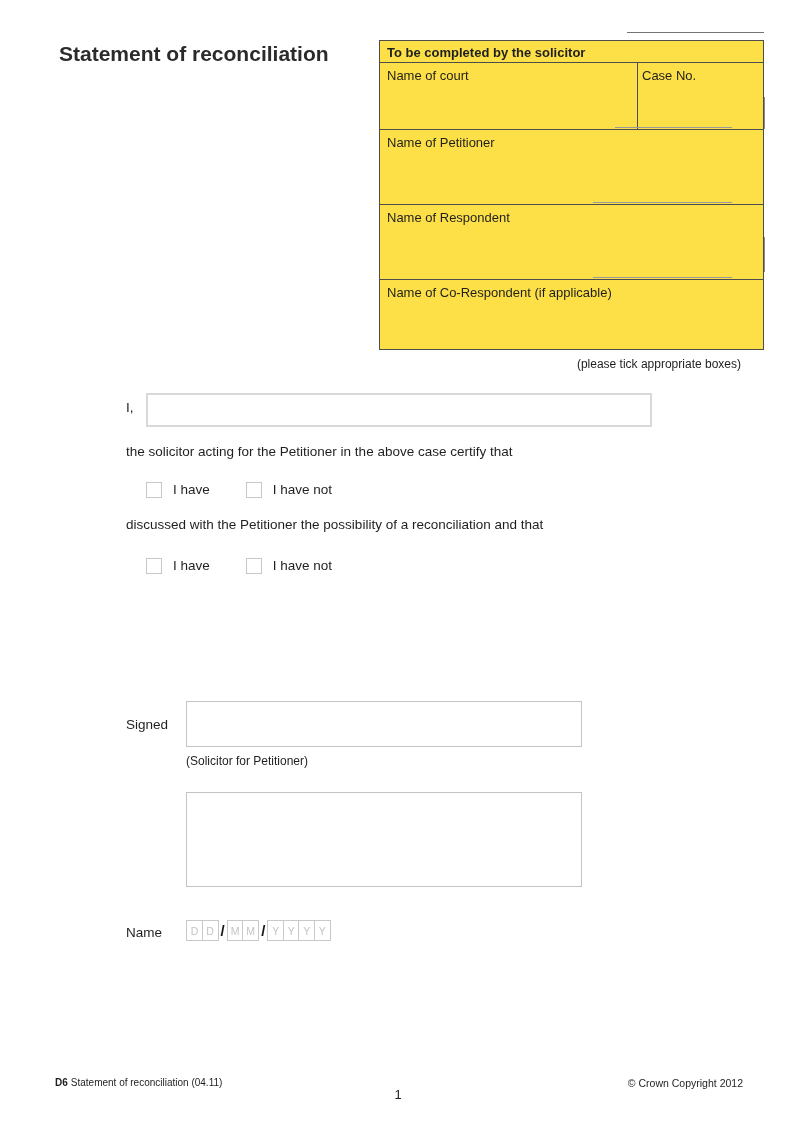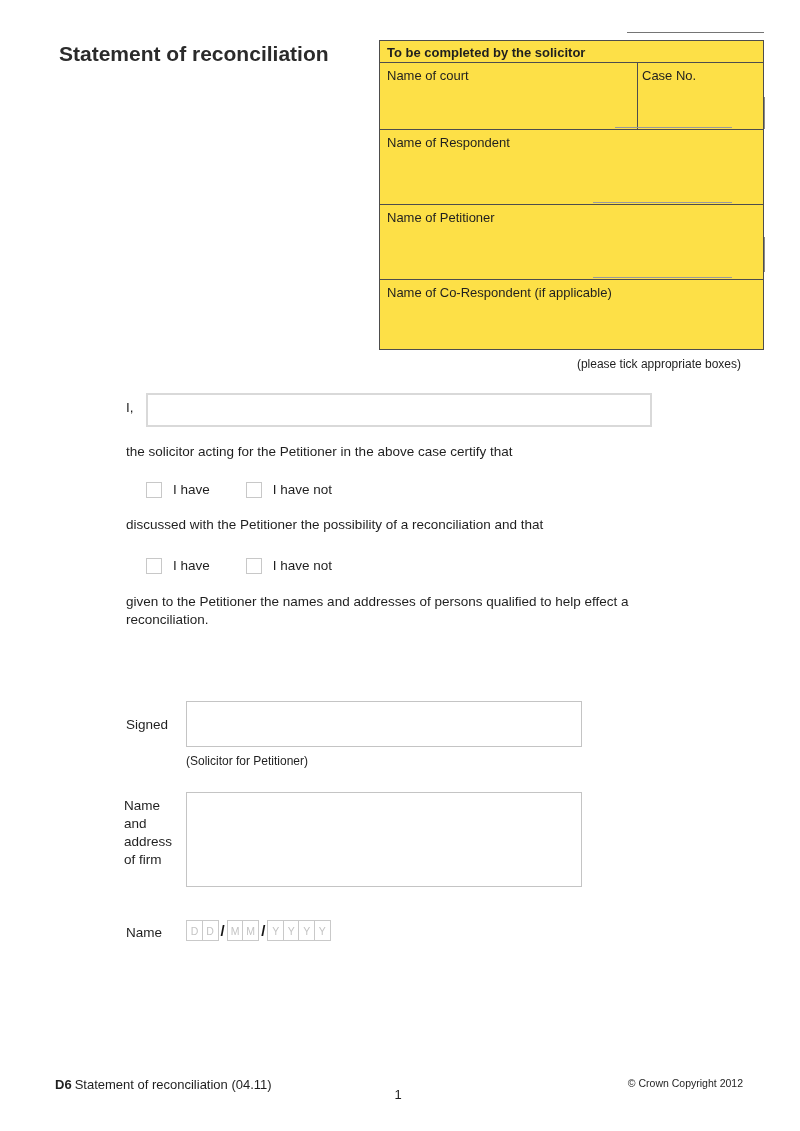--- a/index.html
+++ b/index.html
@@ -77,45 +77,45 @@
   .date-strip { position:absolute; left:186px; top:920px; display:flex; align-items:center; height:21px; }
   .date-cell {
     width:17px; height:21px; box-sizing:border-box; border:1.5px solid #c9c9c9;
     display:flex; align-items:center; justify-content:center;
     font-size:10.5px; color:#c4c4c4; background:#fff;
   }
   .date-cell + .date-cell { margin-left:-1.5px; }
   .date-slash { font-size:15px; font-weight:bold; color:#161616; margin:0 2px; }
 
   
-  .footer-left  { position:absolute; left:55px;  top:1077px; font-size:13px; }
+  .footer-left  { position:absolute; left:55px;  top:1077px; font-size:10px; }
   .fid { font-weight:bold; margin-right:3px; }
   .footer-right { position:absolute; right:57px; top:1077px; font-size:10.5px; }
   .page-num     { position:absolute; left:0; top:1087px; width:796px; text-align:center; font-size:13px; }
 </style>
 </head>
 <body>
 
 <div class="page">
 
   <h1 class="form-title">Statement of reconciliation</h1>
 
   <div class="sol-box">
     <div class="sol-header">To be completed by the solicitor</div>
     <div class="sol-row row-court">
       <div class="cell-label">Name of court</div>
       <div class="case-cell">
         <div class="cell-label">Case No.</div>
       </div>
     </div>
+    <div class="sol-row row-pet">
+      <div class="cell-label">Name of Petitioner</div>
+    </div>
     <div class="sol-row row-resp">
       <div class="cell-label">Name of Respondent</div>
-    </div>
-    <div class="sol-row row-pet">
-      <div class="cell-label">Name of Petitioner</div>
     </div>
     <div class="sol-row row-corr">
       <div class="cell-label">Name of Co-Respondent (if applicable)</div>
     </div>
   </div>
 
   <div class="art a1"></div>
   <div class="art a2"></div>
   <div class="art a3"></div>
   <div class="art a4"></div>
@@ -138,27 +138,25 @@
 
   <div class="line discussed-line">discussed with the Petitioner the possibility of a reconciliation and that</div>
 
   <div class="cb-row row2">
     <span class="cb"></span>
     <span class="cb-label">I have</span>
     <span class="cb gap"></span>
     <span class="cb-label">I have not</span>
   </div>
 
-  <div class="line given-line">given to the Petitioner the names and addresses of persons qualified to help effect a reconciliation.</div>
 
   <div class="signed-label">Signed</div>
   <div class="input-box input-signed"></div>
   <div class="signed-note">(Solicitor for Petitioner)</div>
 
-  <div class="firm-label">Name and address of firm</div>
   <div class="input-box input-firm"></div>
 
   <div class="dated-label">Name</div>
   <div class="date-strip">
     <span class="date-cell">D</span>
     <span class="date-cell">D</span>
     <span class="date-slash">/</span>
     <span class="date-cell">M</span>
     <span class="date-cell">M</span>
     <span class="date-slash">/</span>

